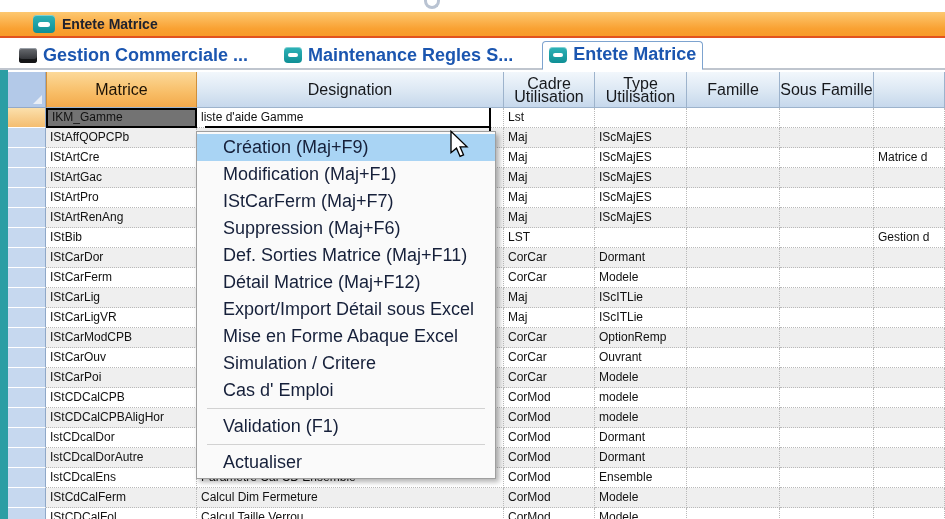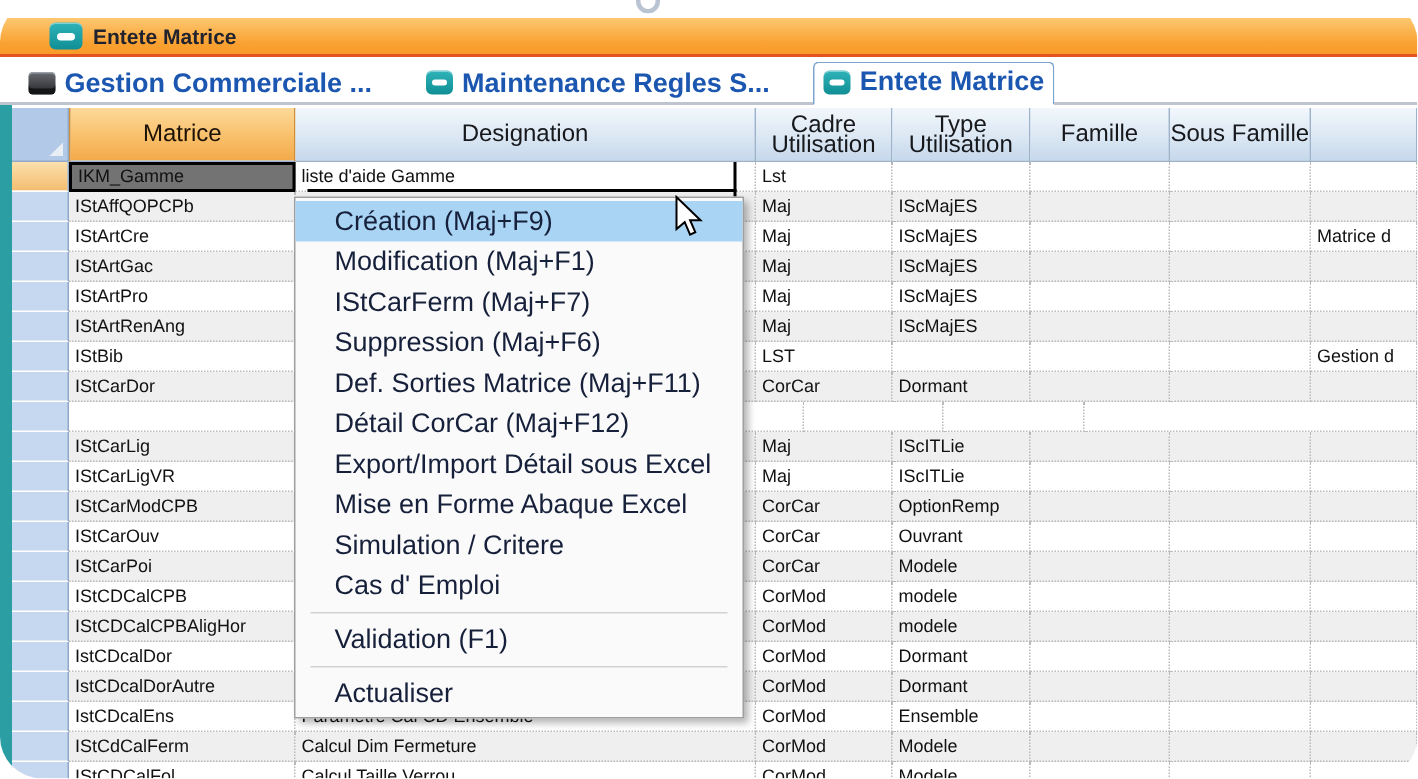--- a/index.html
+++ b/index.html
@@ -1,18 +1,18 @@
 <!DOCTYPE html>
 <html><head>
 <meta charset="utf-8">
 <style>
   * { margin:0; padding:0; box-sizing:border-box; }
   html,body { width:945px; height:519px; overflow:hidden; background:#fff;
     font-family:"Liberation Sans","DejaVu Sans",sans-serif; }
-  .screen { position:relative; width:945px; height:519px; background:#fff; overflow:hidden;border-radius:28px; }
+  .screen { position:relative; width:945px; height:519px; background:#fff; overflow:hidden; }
 
   
   .top-strip { position:absolute; left:0; top:0; width:945px; height:12px; background:#fff; }
   .drag-handle { position:absolute; left:424px; top:0; width:16px; height:9px;
     border:3px solid #b9c3d2; border-top:none; border-radius:0 0 8px 8px; background:#fff; }
 
   
   .titlebar { position:absolute; left:0; top:12px; width:945px; height:26px;
     background:linear-gradient(#fdc871,#f9a132 70%,#f89b28);
     border-bottom:2px solid #e2531f; display:flex; align-items:center; padding-left:33px; }
@@ -223,20 +223,21 @@
     <div class="cell c-desig"></div>
     <div class="cell c-cadre">CorCar</div>
     <div class="cell c-type">Dormant</div>
     <div class="cell c-fam"></div>
     <div class="cell c-sous"></div>
     <div class="cell c-extra"></div>
   </div>
 
   <div class="row">
     <div class="cell rowhdr c-rowhdr"></div>
+    <div class="cell c-matrice">IStCarFerm</div>
     <div class="cell c-desig"></div>
     <div class="cell c-cadre">CorCar</div>
     <div class="cell c-type">Modele</div>
     <div class="cell c-fam"></div>
     <div class="cell c-sous"></div>
     <div class="cell c-extra"></div>
   </div>
 
   <div class="row alt">
     <div class="cell rowhdr c-rowhdr"></div>
@@ -381,21 +382,21 @@
   <div class="mitem hl">Création (Maj+F9)</div>
 
   <div class="mitem">Modification (Maj+F1)</div>
 
   <div class="mitem">IStCarFerm (Maj+F7)</div>
 
   <div class="mitem">Suppression (Maj+F6)</div>
 
   <div class="mitem">Def. Sorties Matrice (Maj+F11)</div>
 
-  <div class="mitem">Détail CorCar (Maj+F12)</div>
+  <div class="mitem">Détail Matrice (Maj+F12)</div>
 
   <div class="mitem">Export/Import Détail sous Excel</div>
 
   <div class="mitem">Mise en Forme Abaque Excel</div>
 
   <div class="mitem">Simulation / Critere</div>
 
   <div class="mitem">Cas d' Emploi</div>
 
   <div class="msep"></div>

